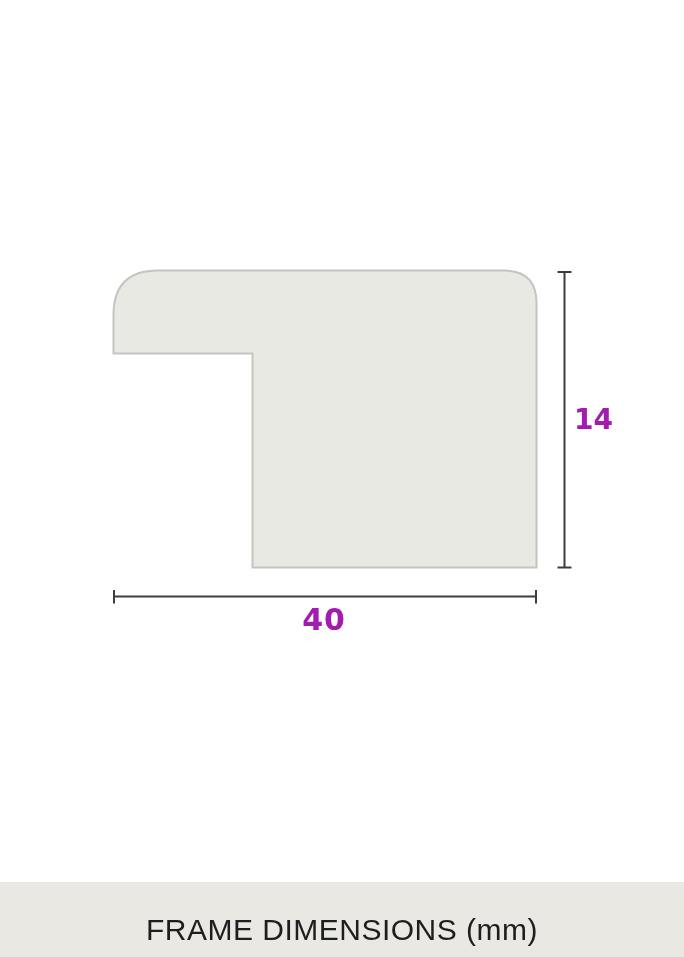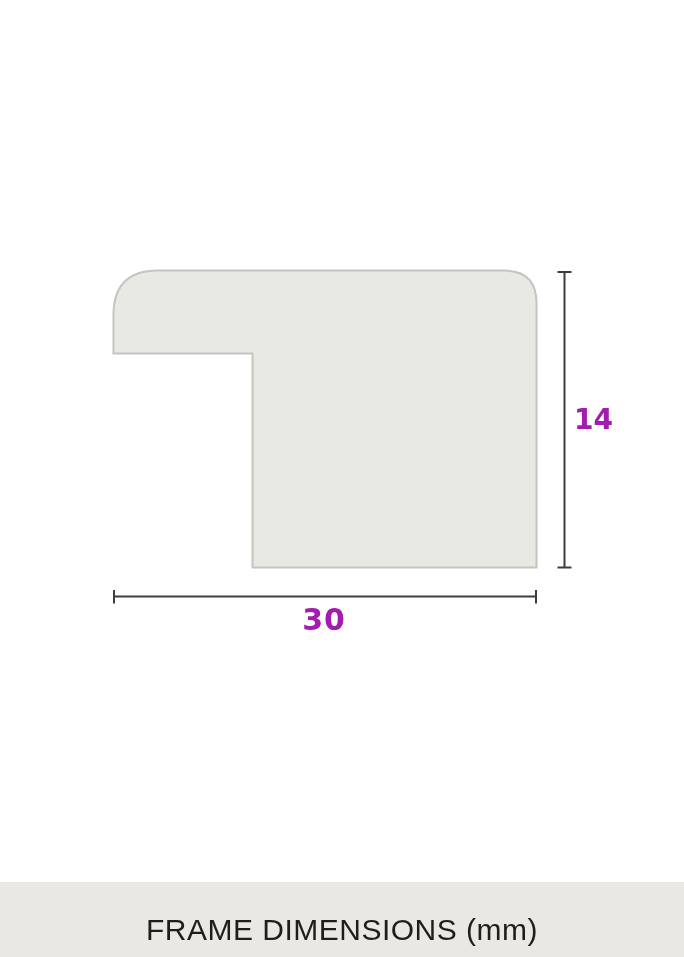--- a/index.html
+++ b/index.html
@@ -71,19 +71,19 @@
 
     <g stroke-width="2" stroke="#3d3d3d">
       <line x1="114" y1="596.5" x2="536" y2="596.5"></line>
       <line x1="114" y1="590" x2="114" y2="603.5"></line>
       <line x1="536" y1="590" x2="536" y2="603.5"></line>
     </g>
   </svg>
 
   <div class="dim-label height">14</div>
 
-  <div class="dim-label width">30</div>
+  <div class="dim-label width">40</div>
 
   <div class="footer-bar">
     <span class="footer-caption">FRAME DIMENSIONS (mm)</span>
   </div>
 
 </div>
 
 </body></html>

